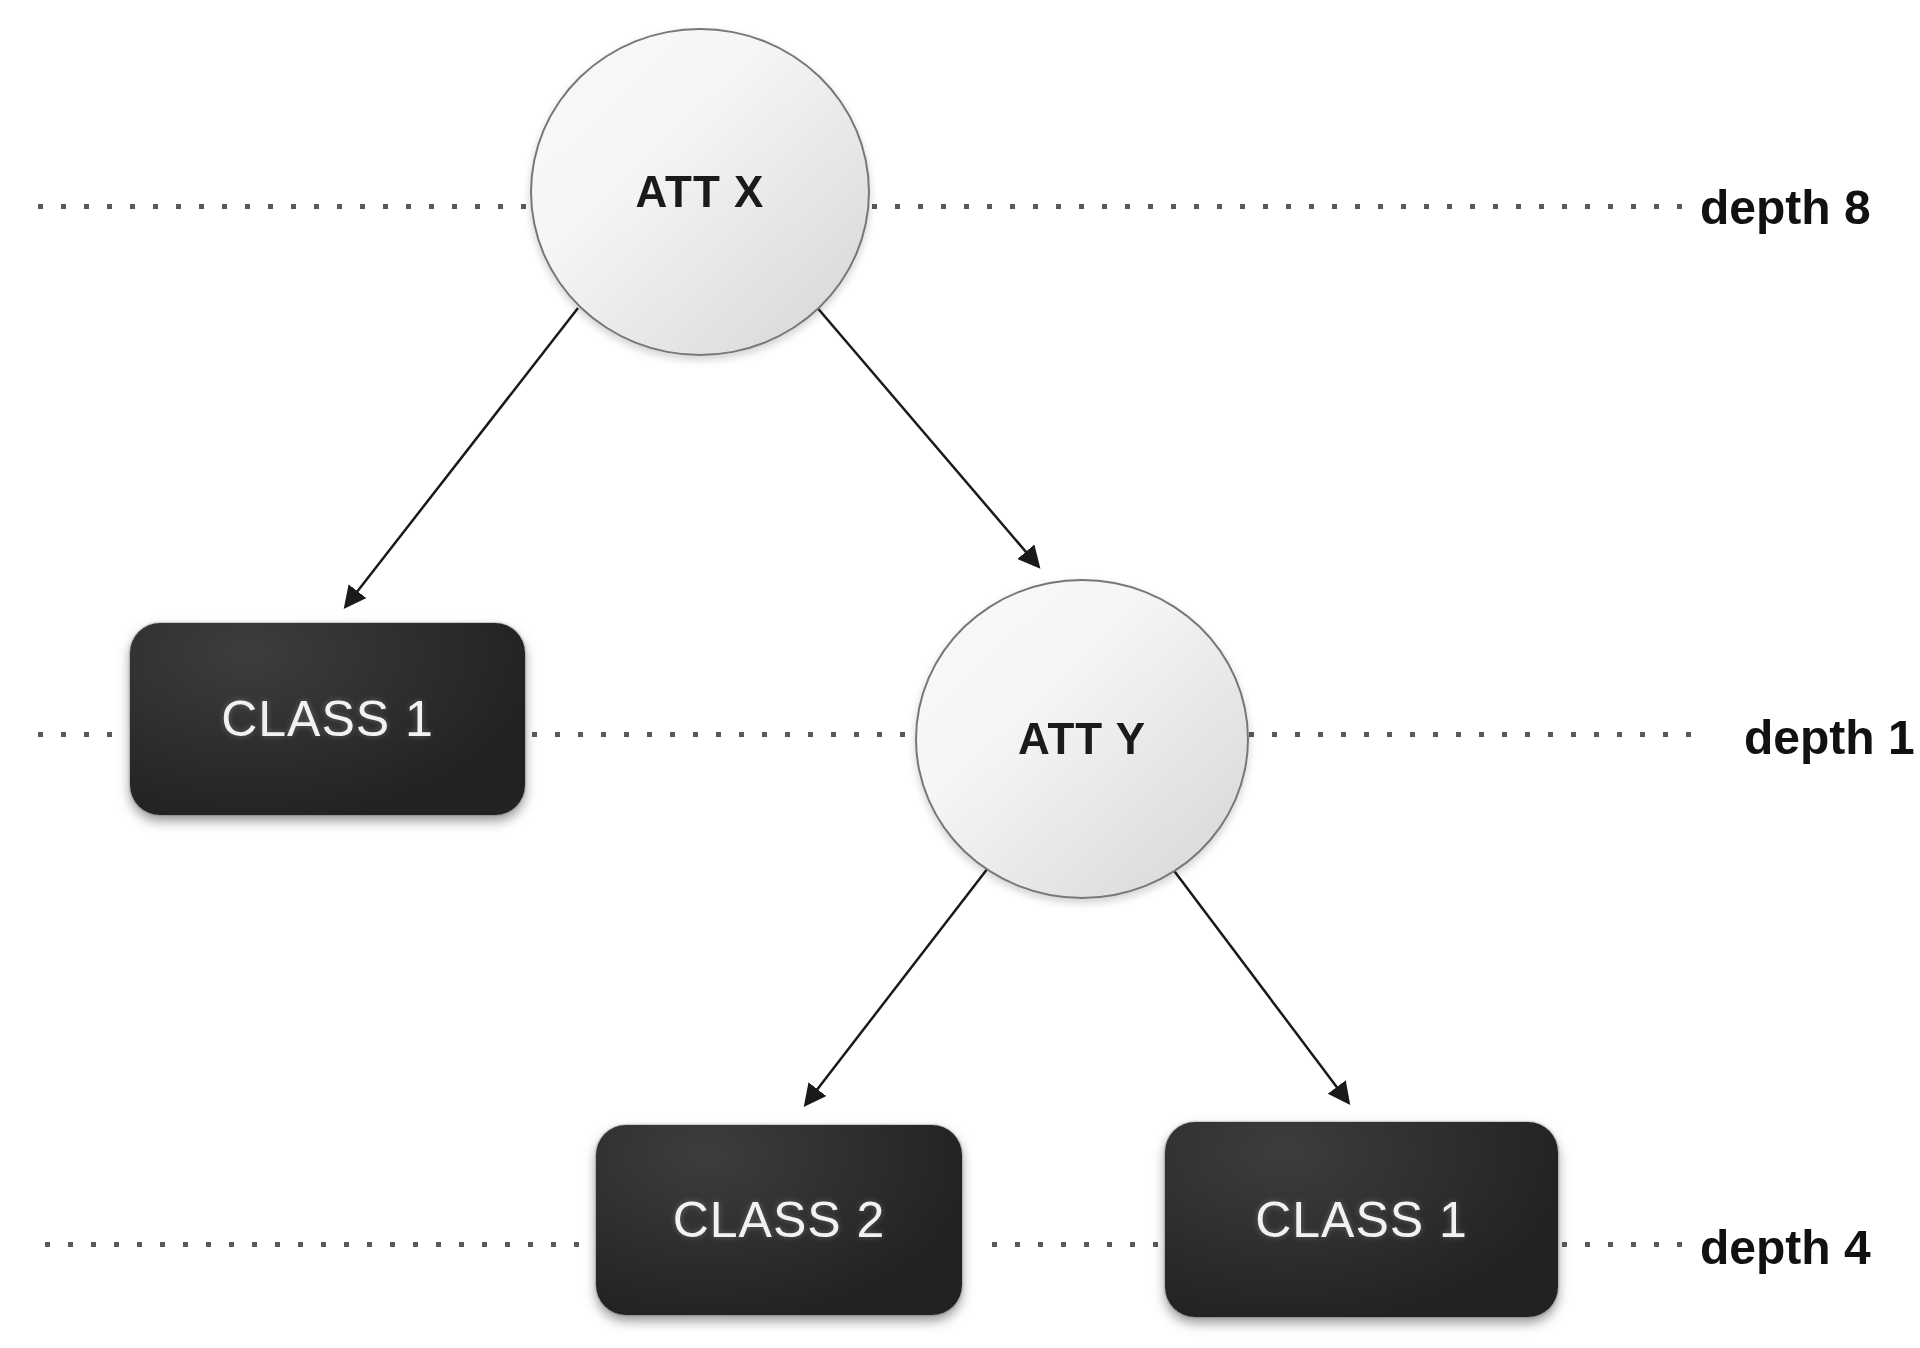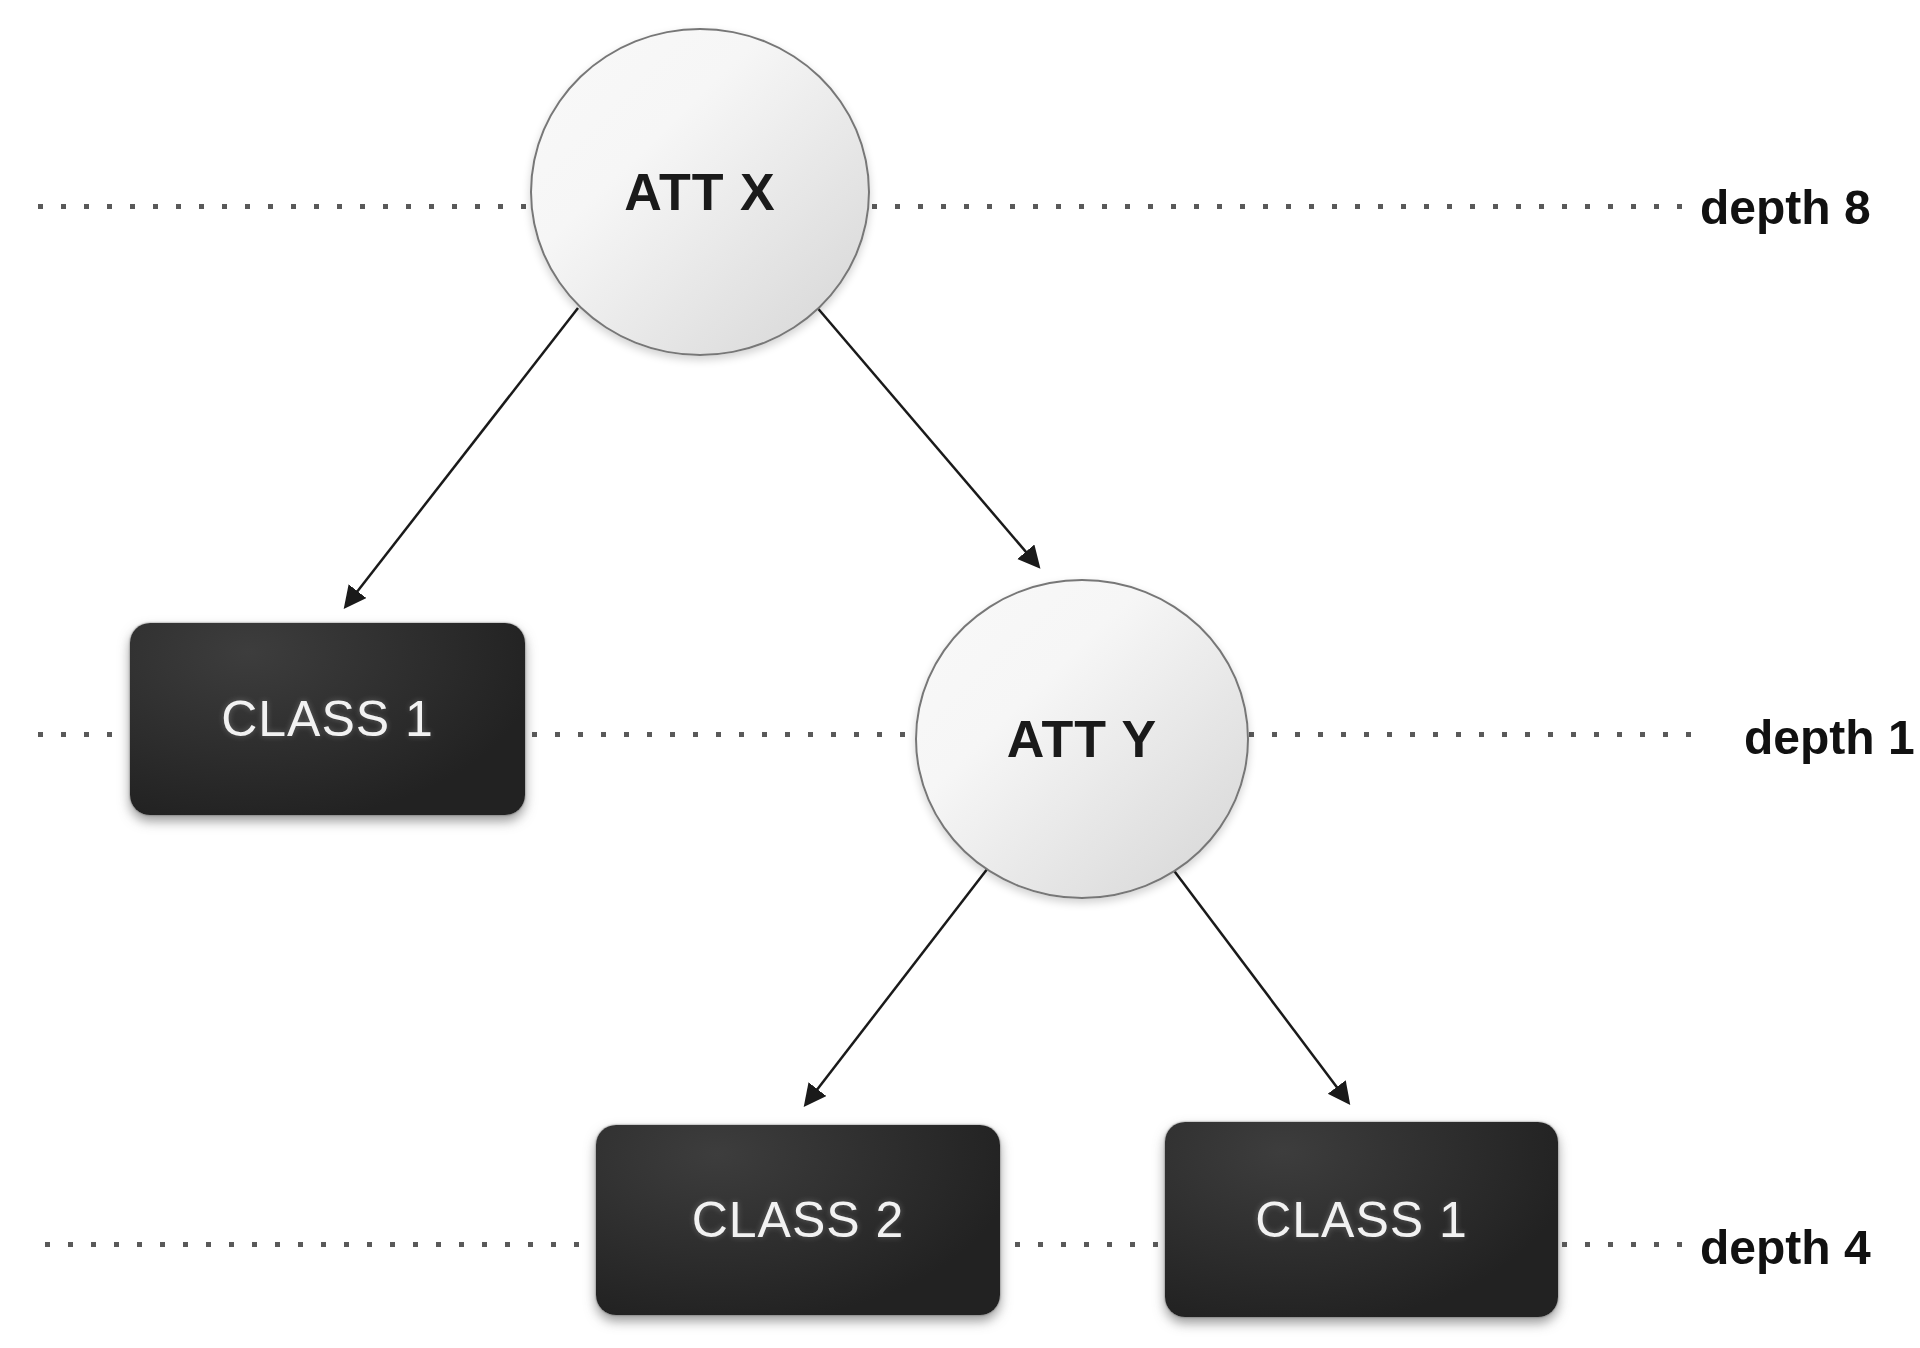--- a/index.html
+++ b/index.html
@@ -46,28 +46,28 @@
     position:absolute;
     border-radius:50%;
     background:linear-gradient(to bottom right,#f8f8f8 10%,var(--attr-fill-top) 35%,var(--attr-fill-bottom) 100%);
     border:2px solid var(--attr-border);
     box-shadow:0 4px 8px rgba(0,0,0,0.18);
     display:flex;align-items:center;justify-content:center;
     z-index:2;
   }
   .attr-node .node-label{
     font-weight:bold;
-    font-size:52px;
+    font-size:44px;
     letter-spacing:1px;
     color:var(--attr-text);
   }
   
   .class-node{
     position:absolute;
-    border-radius:20px;
+    border-radius:30px;
     background:radial-gradient(ellipse at 30% 15%, var(--class-fill-light) 0%, var(--class-fill-dark) 75%);
     box-shadow:0 6px 12px rgba(70,70,70,0.55), 0 0 2px rgba(0,0,0,0.6);
     display:flex;align-items:center;justify-content:center;
     z-index:2;
   }
   .class-node .node-label{
     font-size:50px;
     letter-spacing:1px;
     color:var(--class-text);
     text-shadow:0 0 6px rgba(255,255,255,0.25);
@@ -117,21 +117,21 @@
   </div>
 
   <div class="class-node" style="left:130px; top:623px; width:395px; height:192px;">
     <span class="node-label">CLASS 1</span>
   </div>
 
   <div class="attr-node" style="left:915px; top:579px; width:330px; height:316px;">
     <span class="node-label">ATT Y</span>
   </div>
 
-  <div class="class-node" style="left:596px; top:1125px; width:404px; height:190px;">
+  <div class="class-node" style="left:596px; top:1125px; width:366px; height:190px;">
     <span class="node-label">CLASS 2</span>
   </div>
 
   <div class="class-node" style="left:1165px; top:1122px; width:393px; height:195px;">
     <span class="node-label">CLASS 1</span>
   </div>
 
   <div class="depth-label" style="top:207px;">depth 8</div>
   <div class="depth-label" style="top:737px;margin-left:44px;">depth 1</div>
   <div class="depth-label" style="top:1247px;">depth 4</div>

